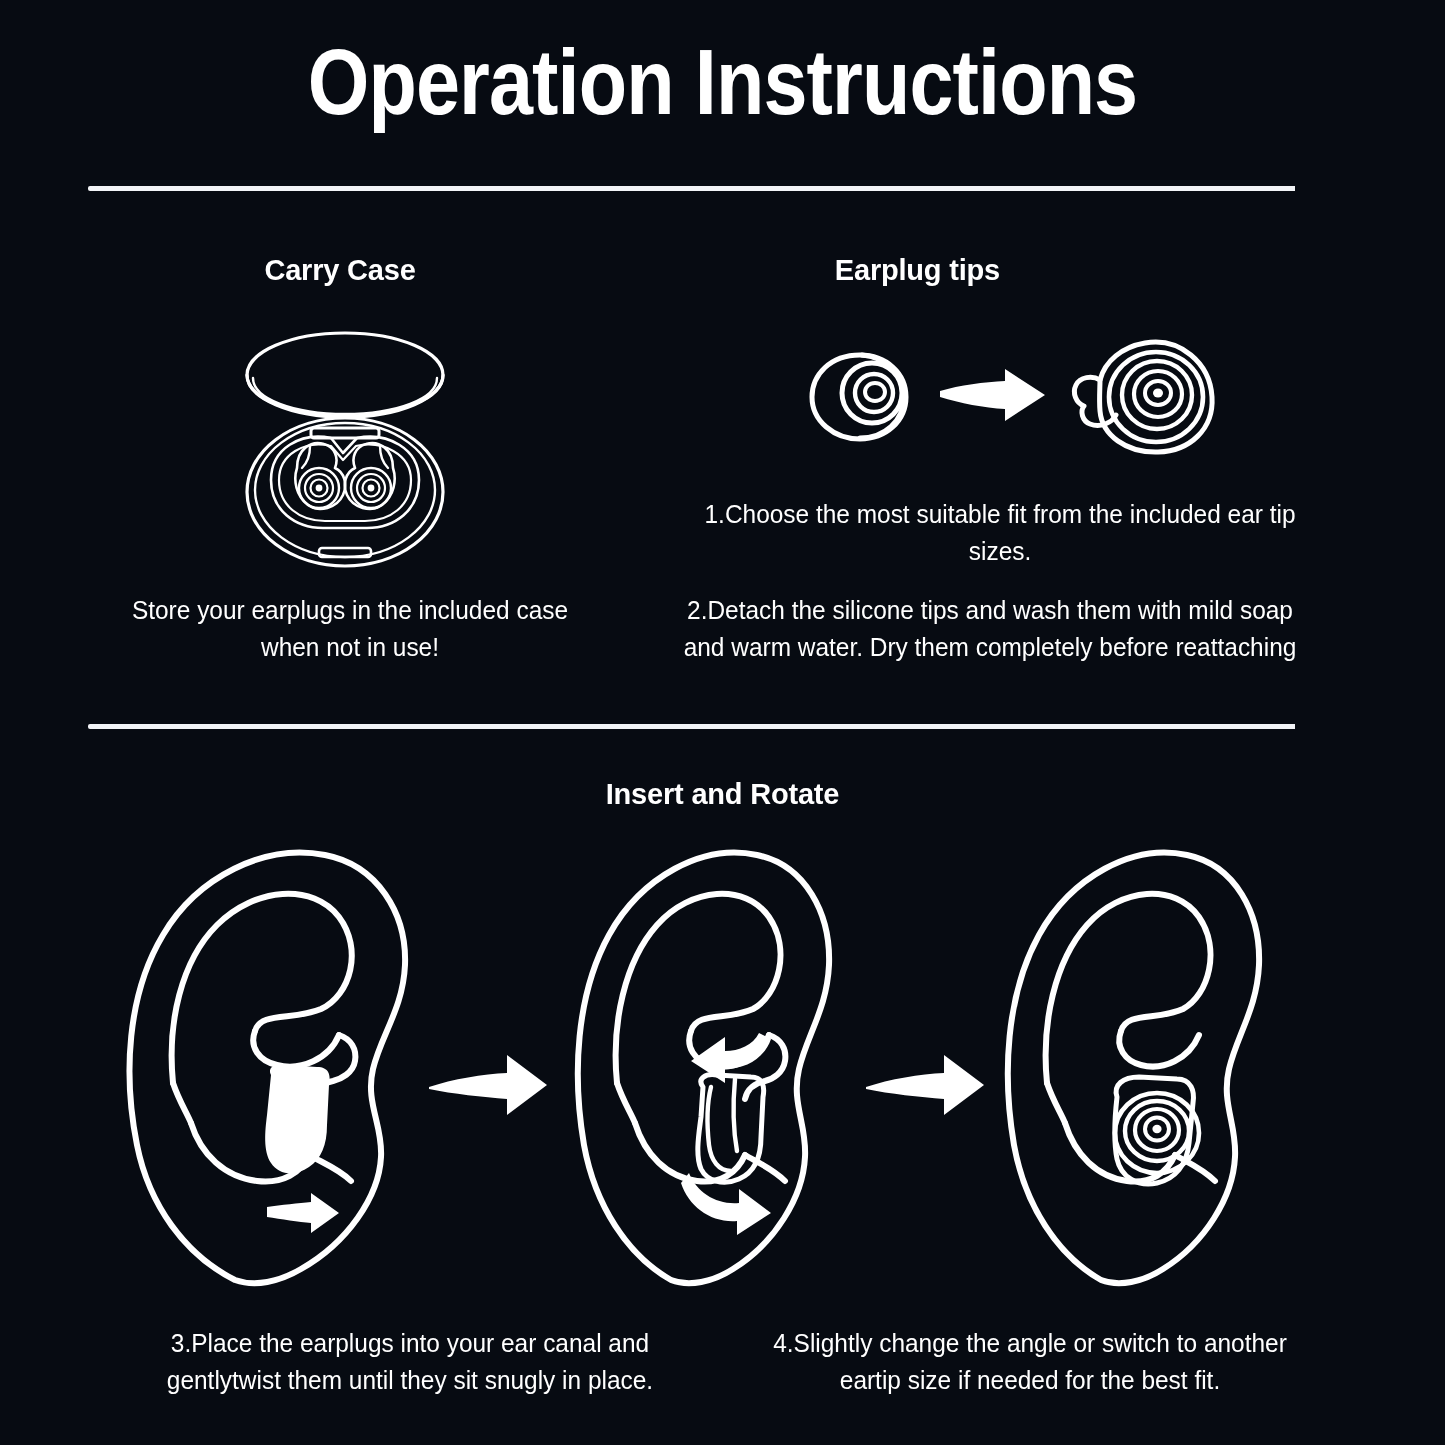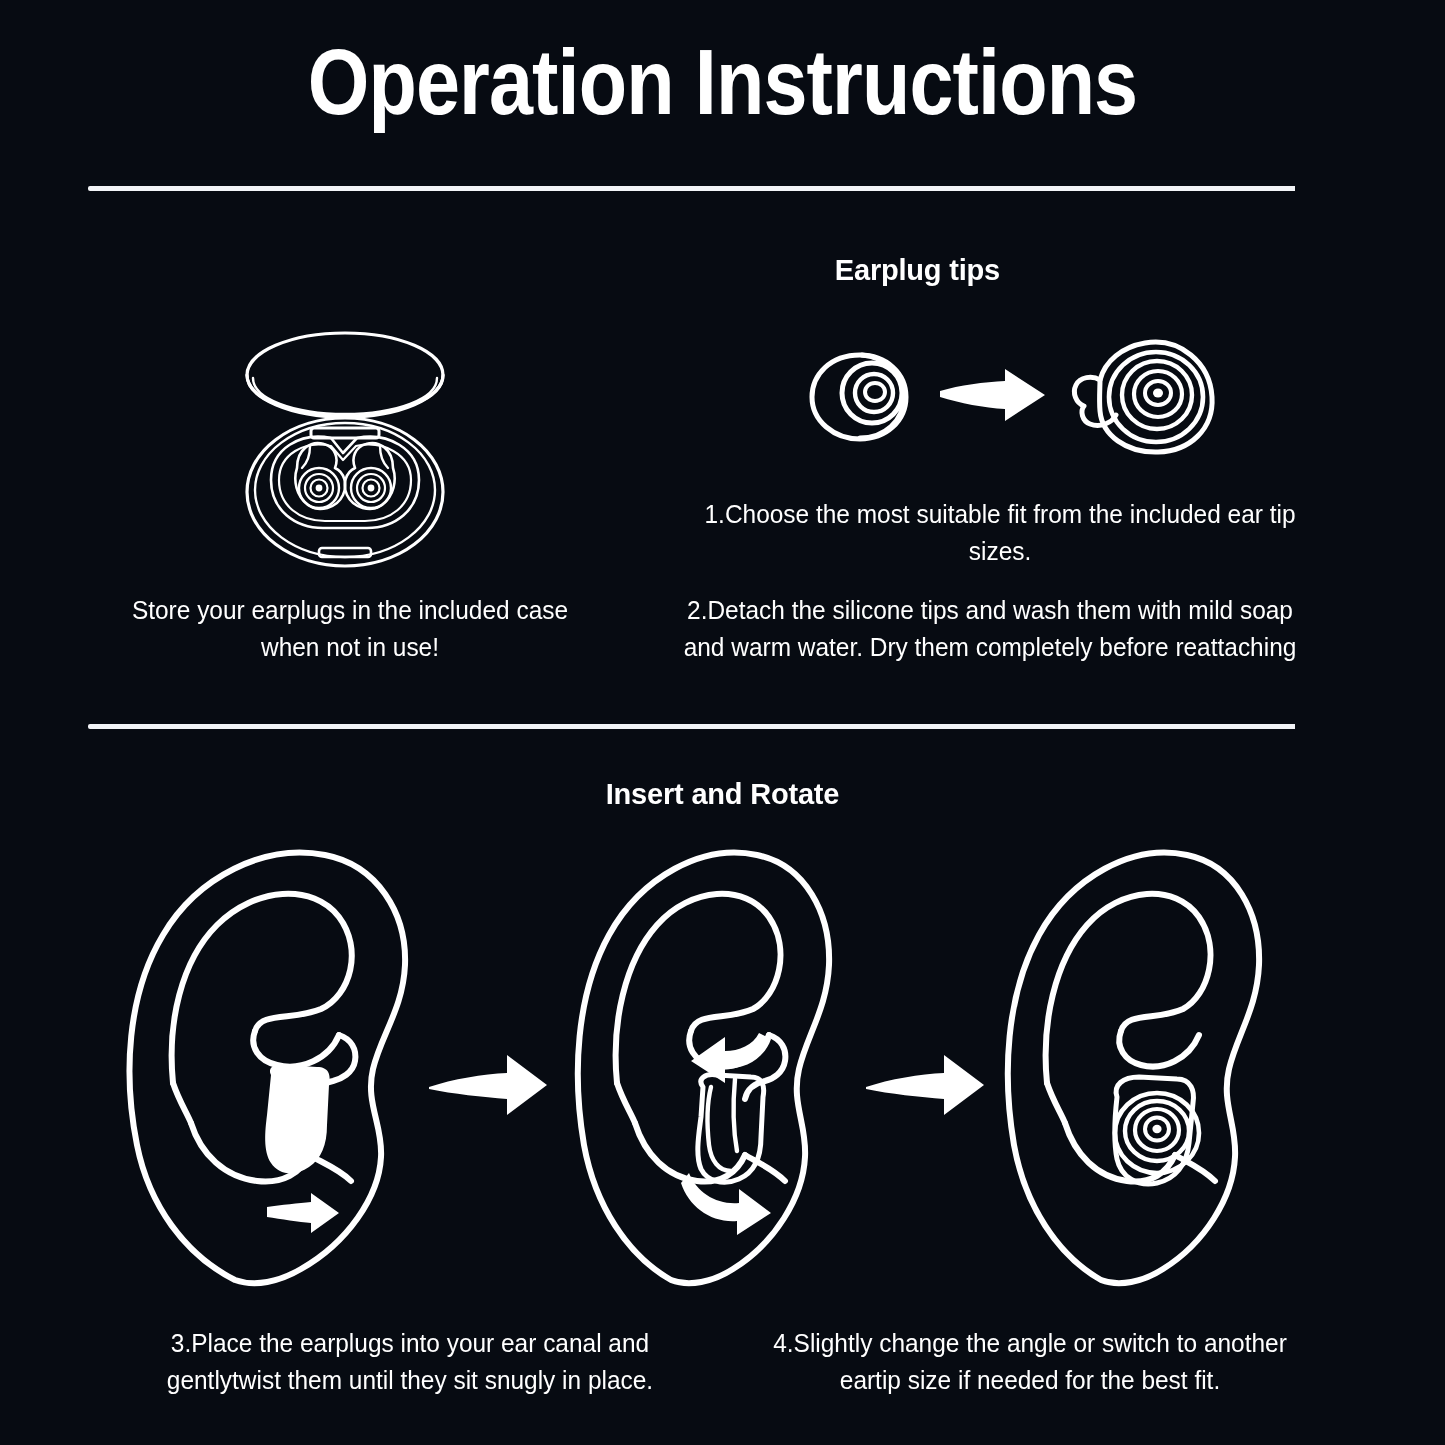--- a/index.html
+++ b/index.html
@@ -105,20 +105,21 @@
 </style>
 </head>
 <body>
 
 <div class="page">
 
   <div class="title">Operation Instructions</div>
 
   <div class="rule rule-top"></div>
 
+  <div class="heading h-carry">Carry Case</div>
 
   <div class="heading h-tips">Earplug tips</div>
 
 
   <div class="art art-case">
     <svg width="260" height="250" viewBox="0 0 260 250">
 
       <ellipse class="stroke" cx="130" cy="55" rx="98" ry="42" stroke-width="3.2"></ellipse>
       <path class="stroke" d="M32 55 C32 78 76 96 130 96 C184 96 228 78 228 55" stroke-width="3.2"></path>
       <path class="stroke" d="M38 58 C38 79 79 94 130 94 C181 94 222 79 222 58" stroke-width="2.4"></path>

